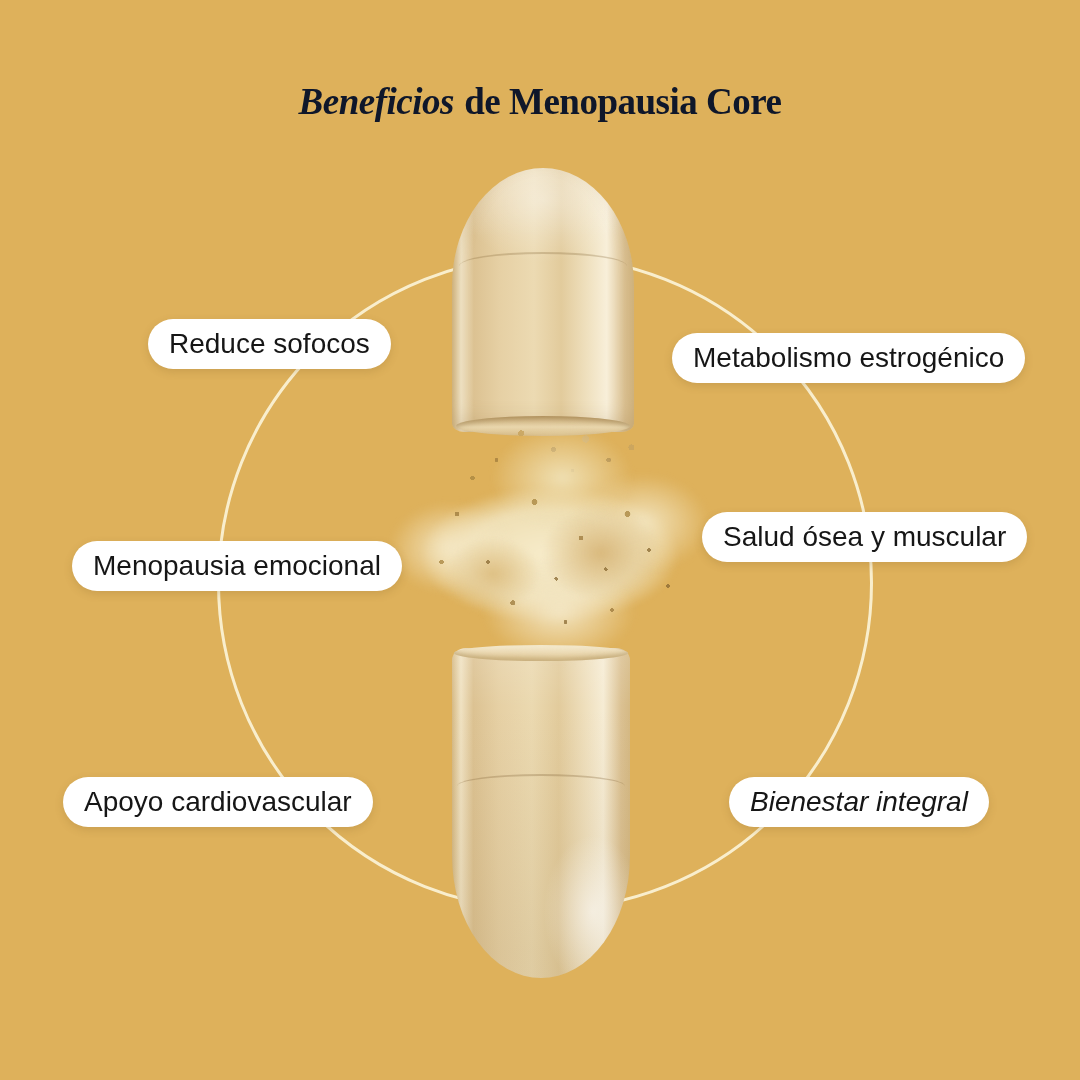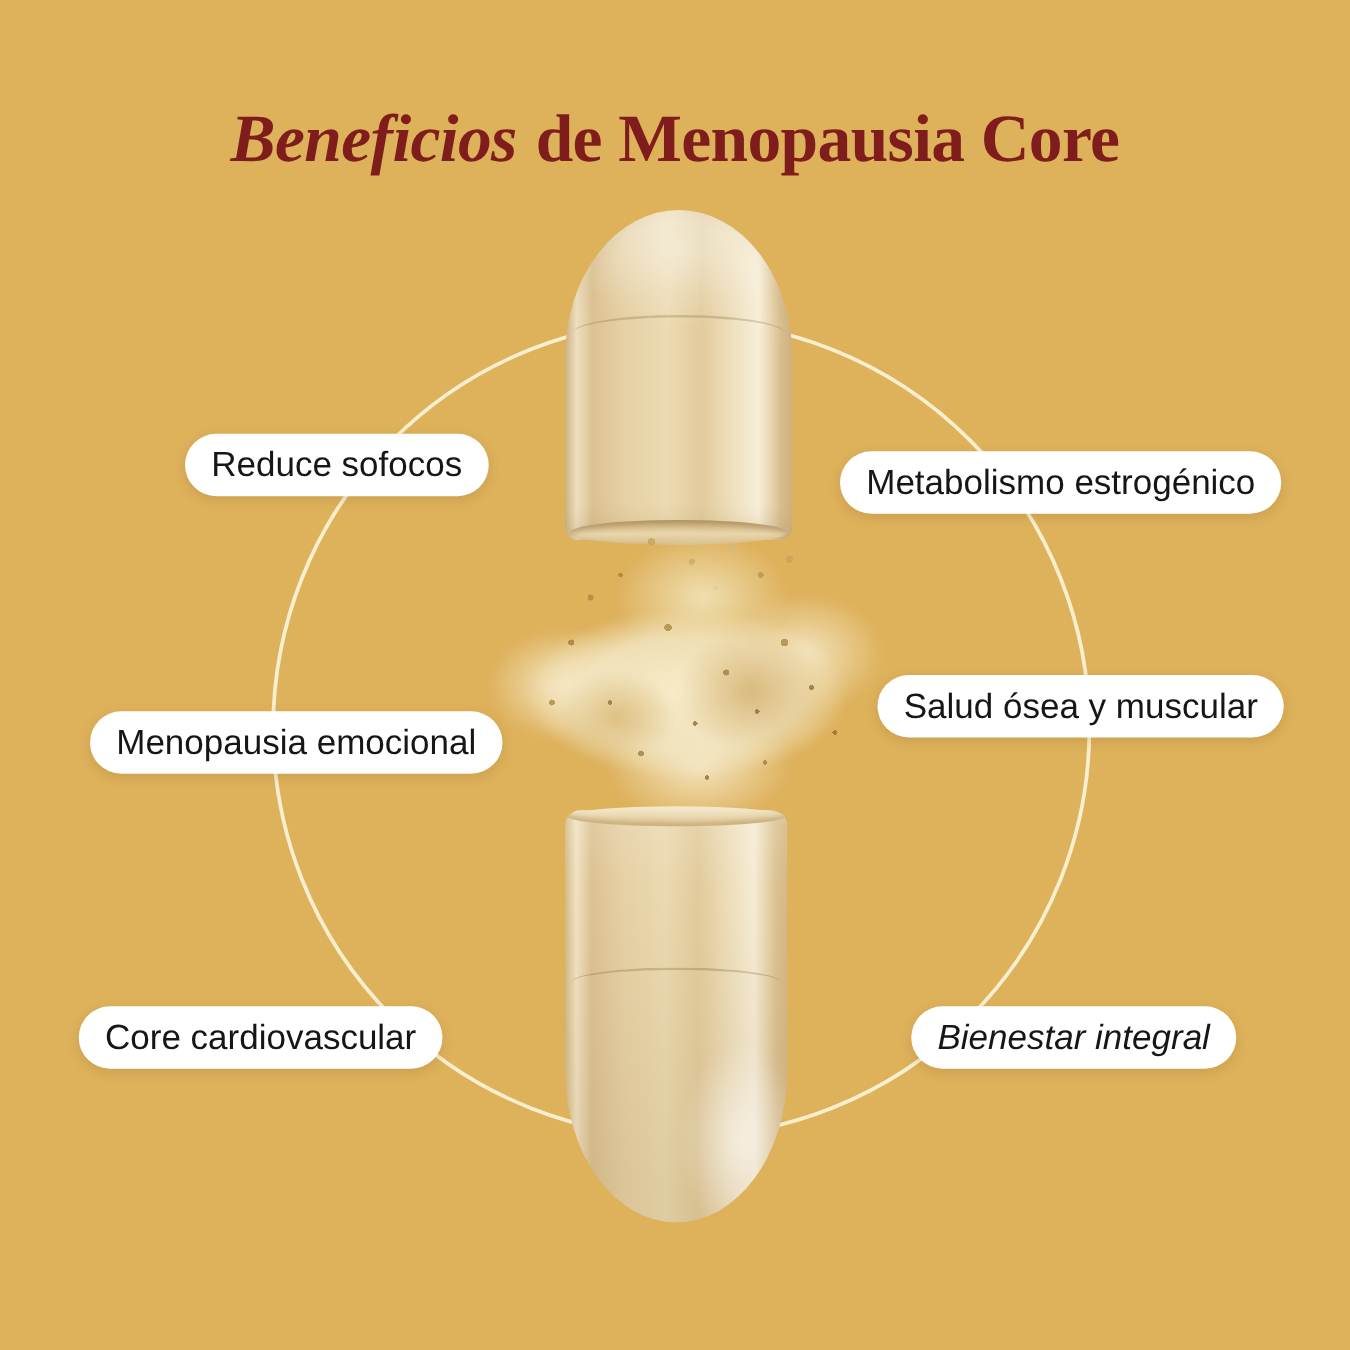--- a/index.html
+++ b/index.html
@@ -7,21 +7,21 @@
     position:relative;width:1080px;height:1080px;overflow:hidden;
     background:#DEB15B;
     font-family:"Liberation Sans",sans-serif;
   }
 
   
   .title{
     position:absolute;left:0;top:80px;width:100%;
     text-align:center;
     font-family:"Liberation Serif",serif;
-    font-size:54px;font-weight:700;color:#7f1d1d;
+    font-size:37px;font-weight:700;color:#0f172a;
     letter-spacing:-0.5px;
   }
   .title .it{font-style:italic;margin-right:0.28em;}
 
   
   .ring{
     position:absolute;left:217px;top:255px;width:650px;height:650px;
     border:3px solid rgba(250,241,212,0.95);
     border-radius:50%;
     z-index:1;
@@ -123,21 +123,20 @@
   }
 
   
   .pill{
     position:absolute;z-index:3;height:50px;
     display:flex;align-items:center;
     padding:0 21px;border-radius:26px;
     background:#FFFFFF;color:#161616;
     font-size:28px;line-height:1;white-space:nowrap;
     box-shadow:0 3px 9px rgba(125,92,33,0.20);
-    margin-top:28px;
   }
   .pos-1{left:148px;top:319px;}
   .pos-2{left:672px;top:333px;}
   .pos-3{left:72px; top:541px;}
   .pos-4{left:702px;top:512px;}
   .pos-5{left:63px; top:777px;}
   .pos-6{left:729px;top:777px;font-style:italic;}
 </style>
 </head>
 <body>
@@ -171,19 +170,19 @@
   <div class="pill pos-2">
     <span>Metabolismo estrogénico</span>
   </div>
   <div class="pill pos-3">
     <span>Menopausia emocional</span>
   </div>
   <div class="pill pos-4">
     <span>Salud ósea y muscular</span>
   </div>
   <div class="pill pos-5">
-    <span>Core cardiovascular</span>
+    <span>Apoyo cardiovascular</span>
   </div>
   <div class="pill pos-6">
     <span>Bienestar integral</span>
   </div>
 
 </div>
 
 </body></html>

